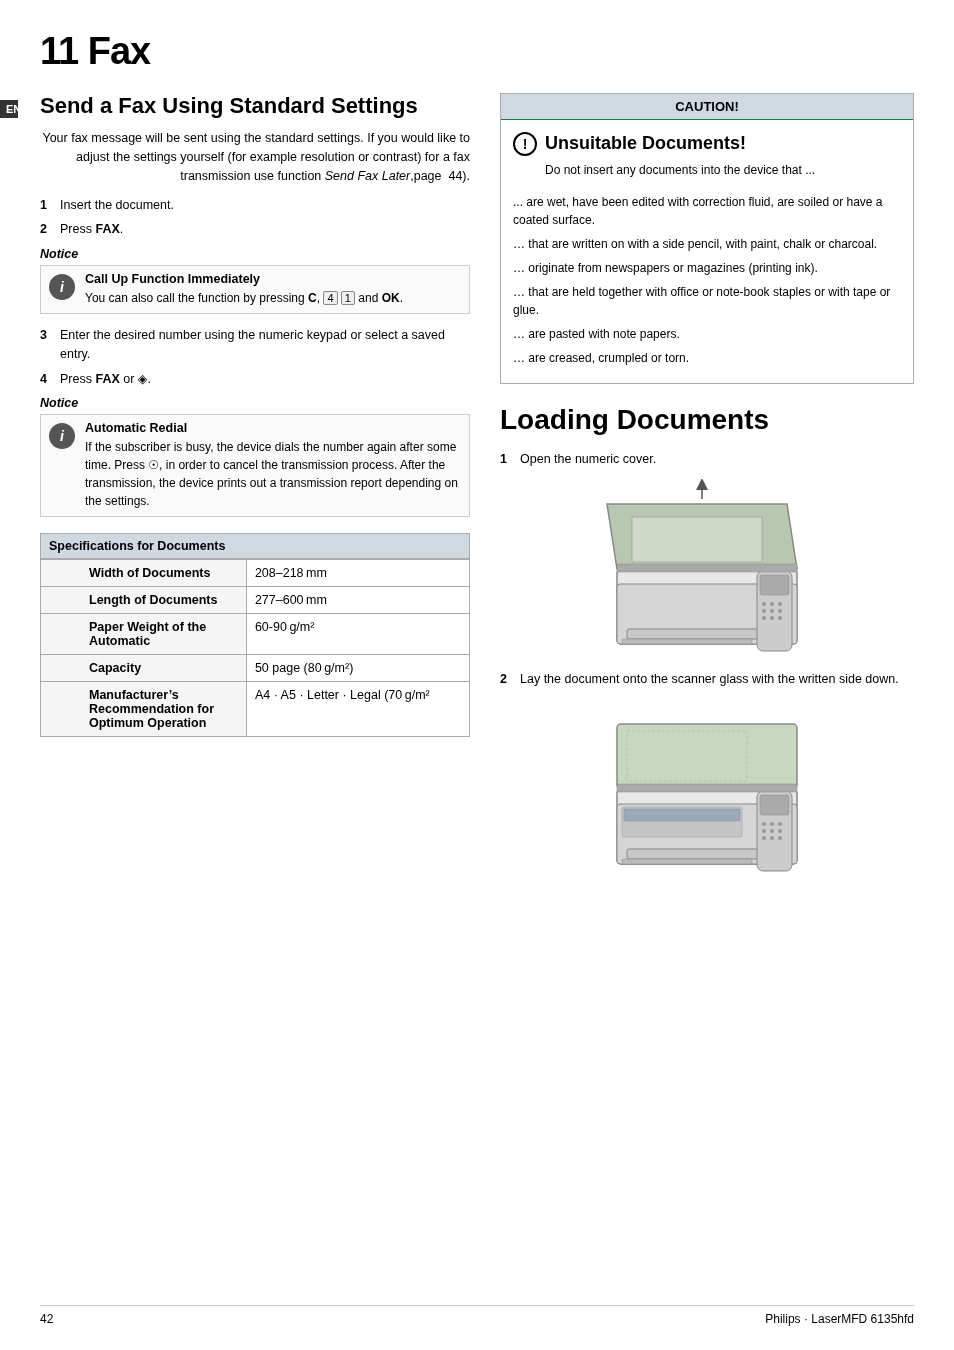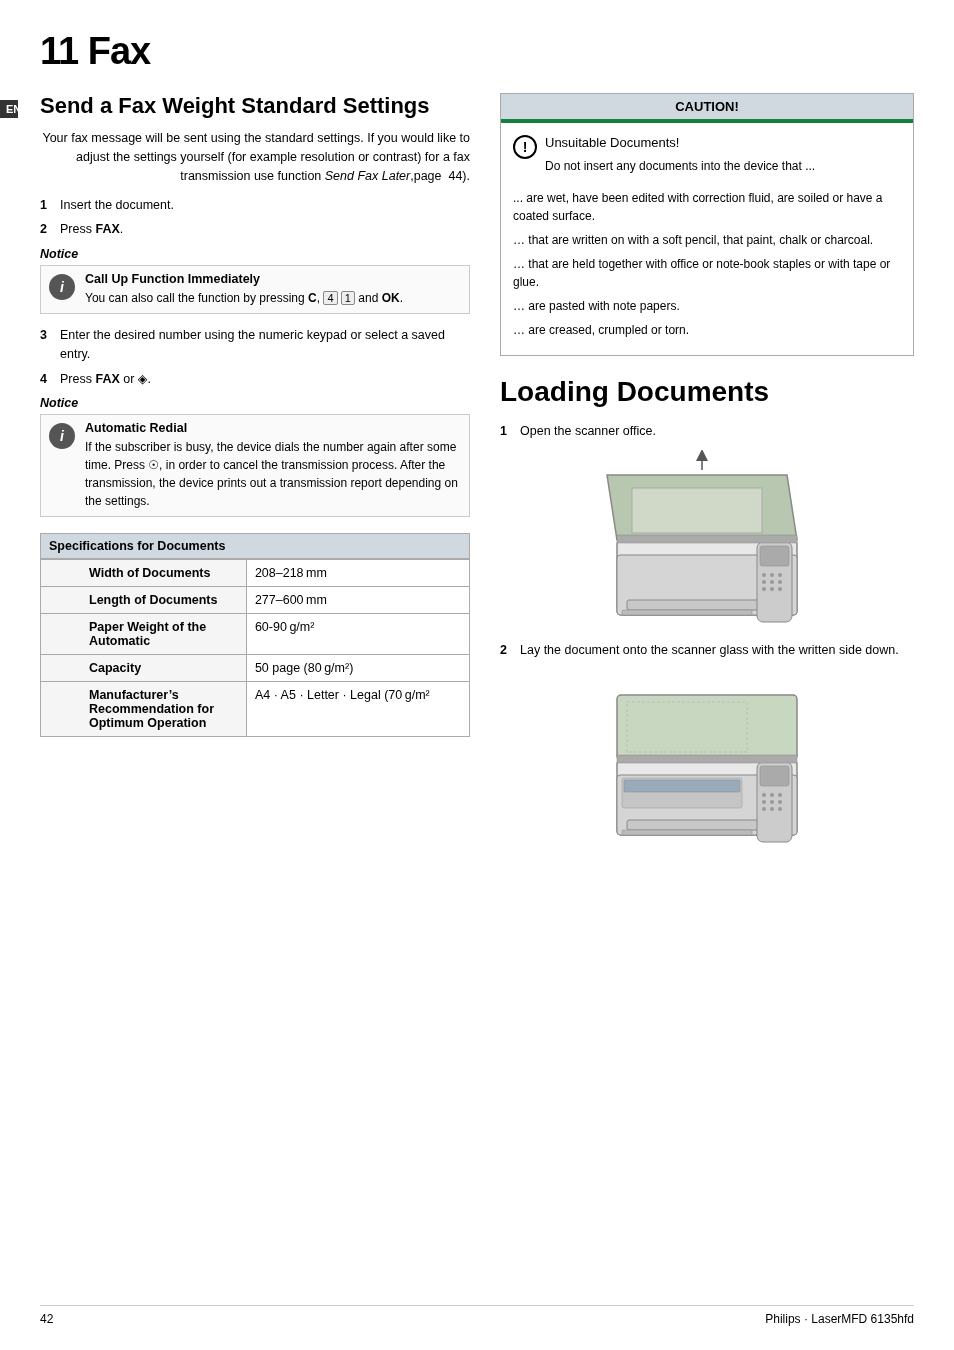--- a/index.html
+++ b/index.html
@@ -187,21 +187,21 @@
     .caution-box {
       border: 1px solid #aaa;
       margin-bottom: 20px;
     }
     .caution-header {
       text-align: center;
       font-weight: bold;
       font-size: 13px;
       background: #d0d8e0;
       padding: 5px;
-      border-bottom: 4px solid #15803d;
+      border-bottom: 1px solid #15803d;
     }
     .caution-body {
       padding: 10px 12px;
       font-size: 12px;
       line-height: 1.5;
     }
     .caution-row {
       display: flex;
       gap: 8px;
       align-items: flex-start;
@@ -215,22 +215,22 @@
       color: #000;
       font-weight: bold;
       font-size: 14px;
       display: flex;
       align-items: center;
       justify-content: center;
       flex-shrink: 0;
       margin-top: 2px;
     }
     .caution-unsuitable-title {
-      font-weight: normal;
-      font-size: 13px;
+      font-weight: bold;
+      font-size: 18px;
       margin-bottom: 4px;
     }
     .caution-item {
       margin-bottom: 6px;
       font-size: 12px;
       line-height: 1.5;
     }
 
     
     .loading-heading {
@@ -269,21 +269,21 @@
 <div class="page">
 
   <div class="en-badge">EN</div>
 
   <h1 class="page-title">11 Fax</h1>
 
   <div class="two-col">
 
     <div class="left-col">
 
-      <h2 class="section-heading">Send a Fax Weight Standard Settings</h2>
+      <h2 class="section-heading">Send a Fax Using Standard Settings</h2>
 
       <p class="body-text">
         Your fax message will be sent using the standard settings. If you would like to adjust the settings yourself (for example resolution or contrast) for a fax transmission use function <em>Send Fax Later</em>,page&nbsp;&nbsp;44).
       </p>
 
       <ul class="numbered-list">
         <li>
           <span class="num bold">1</span>
           <span class="content">Insert the document.</span>
         </li>
@@ -366,33 +366,34 @@
         <div class="caution-header">CAUTION!</div>
         <div class="caution-body">
           <div class="caution-row">
             <div class="caution-exclaim">!</div>
             <div>
               <div class="caution-unsuitable-title">Unsuitable Documents!</div>
               <div class="caution-item">Do not insert any documents into the device that ...</div>
             </div>
           </div>
           <div class="caution-item">... are wet, have been edited with correction fluid, are soiled or have a coated surface.</div>
-          <div class="caution-item">… that are written on with a soft pencil, that paint, chalk or charcoal.</div>
+          <div class="caution-item">… that are written on with a side pencil, with paint, chalk or charcoal.</div>
+          <div class="caution-item">… originate from newspapers or magazines (printing ink).</div>
           <div class="caution-item">… that are held together with office or note-book staples or with tape or glue.</div>
           <div class="caution-item">… are pasted with note papers.</div>
           <div class="caution-item">… are creased, crumpled or torn.</div>
         </div>
       </div>
 
       <h2 class="loading-heading">Loading Documents</h2>
 
       <ul class="numbered-list">
         <li>
           <span class="num bold">1</span>
-          <span class="content">Open the scanner office.</span>
+          <span class="content">Open the numeric cover.</span>
         </li>
       </ul>
 
       <div class="fax-svg-container">
         <svg width="220" height="175" viewBox="0 0 220 175">
 
           <rect x="20" y="90" width="180" height="75" rx="4" fill="#e8e8e8" stroke="#888" stroke-width="1.5"></rect>
 
           <rect x="20" y="105" width="180" height="60" rx="3" fill="#d5d5d5" stroke="#888" stroke-width="1"></rect>
 

